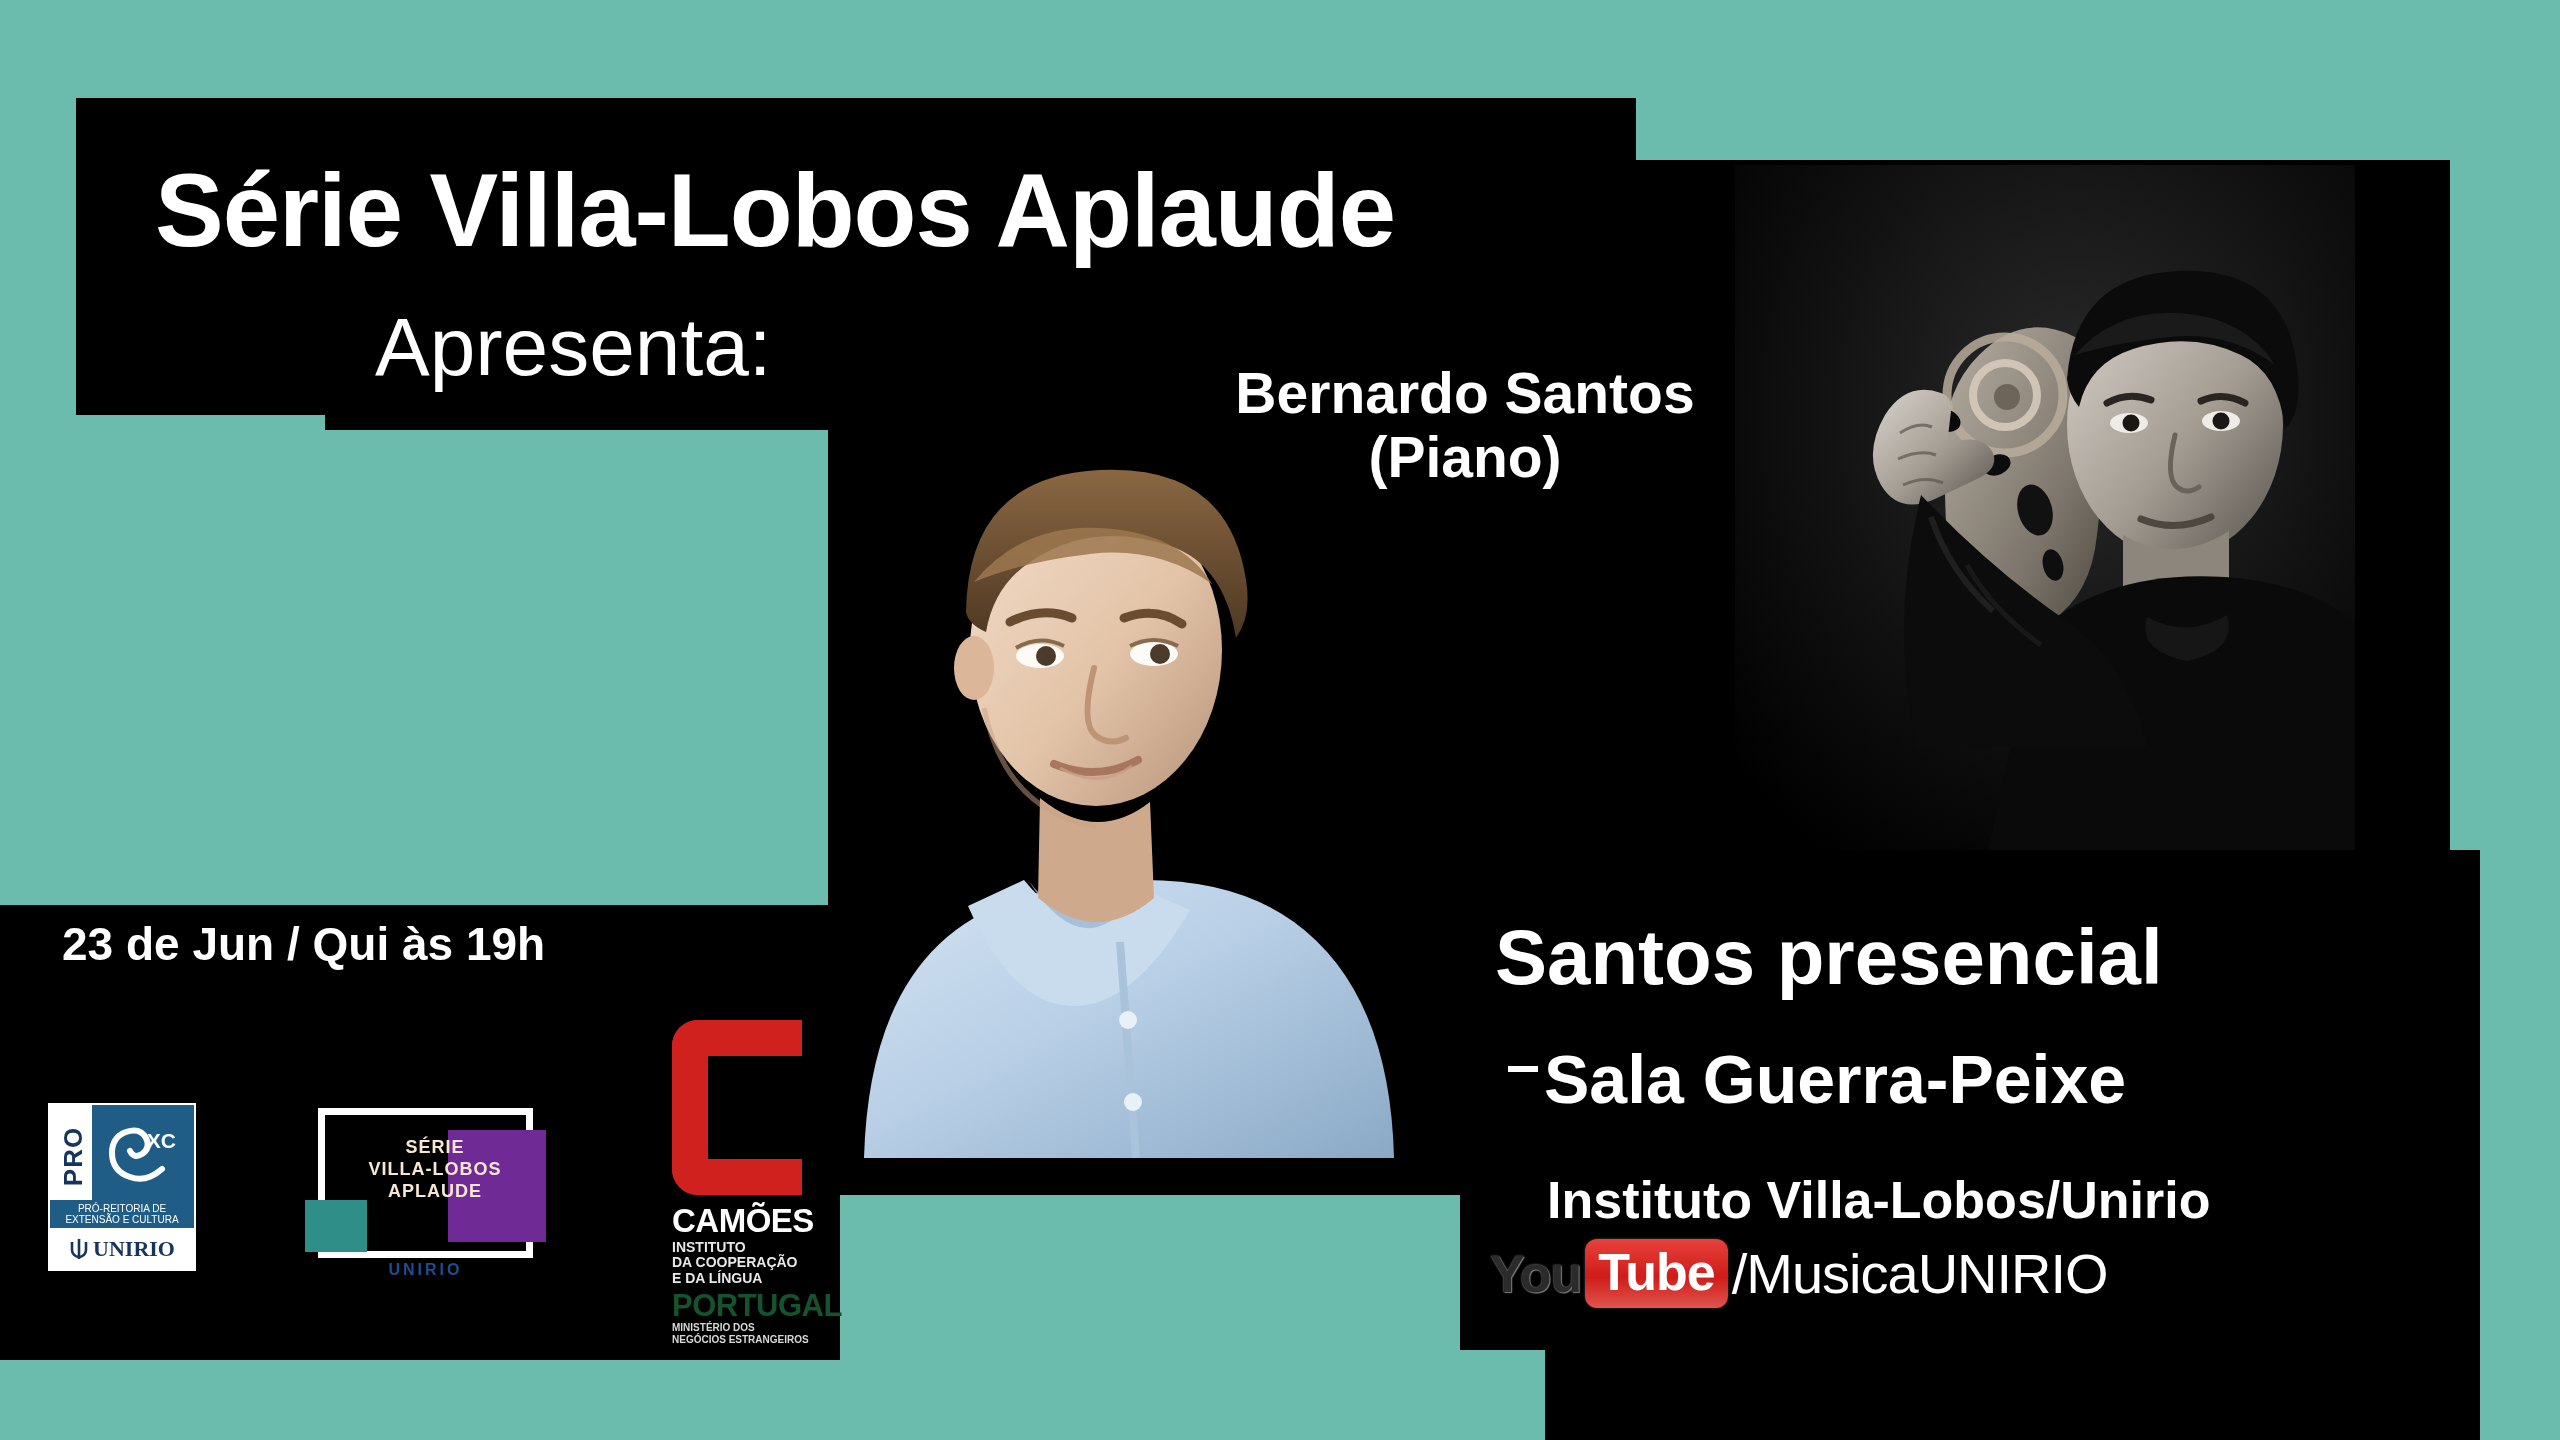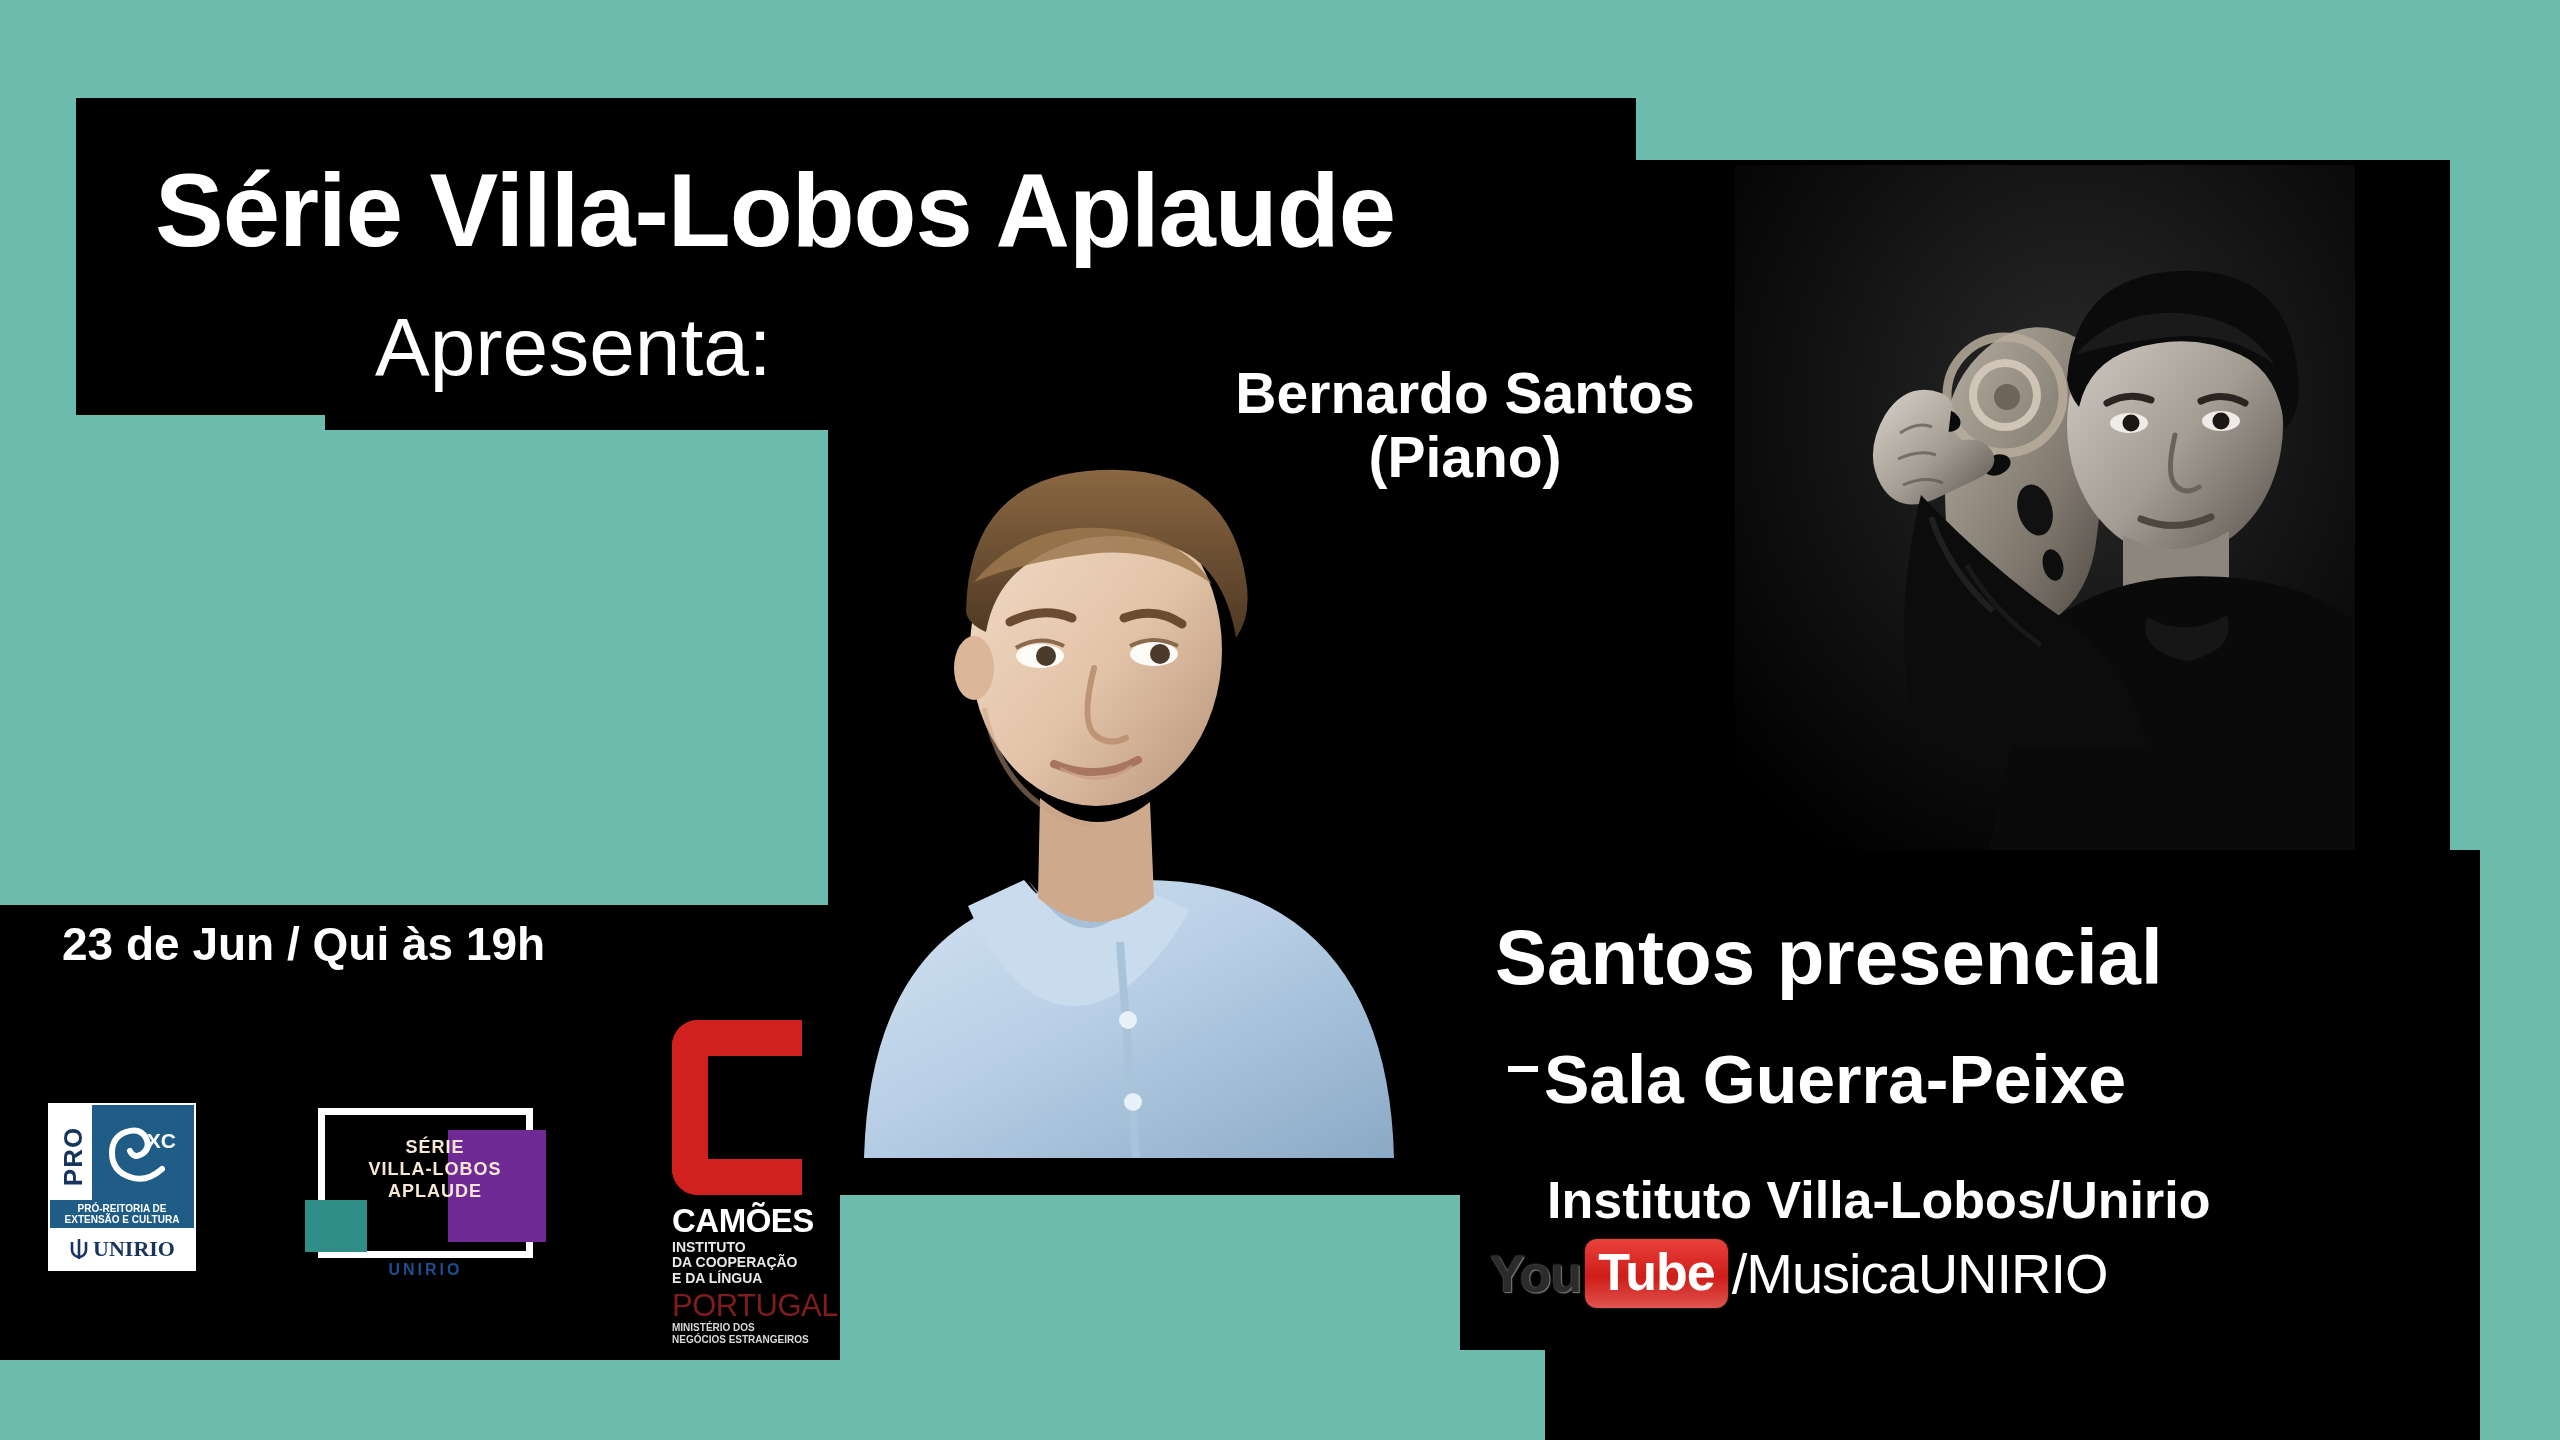--- a/index.html
+++ b/index.html
@@ -147,21 +147,21 @@
     right: 18px;
     top: 24px;
     font-size: 21px;
     font-weight: bold;
     color: #ffffff;
   }
   .px-mid {
     background: #1f5d86;
     color: #ffffff;
     font-size: 10px;
-    font-weight: bold;
+    font-weight: normal;
     line-height: 1.12;
     text-align: center;
     padding: 3px 1px;
   }
   .px-bot {
     flex: 1;
     background: #ffffff;
     color: #17355c;
     display: flex;
     align-items: center;
@@ -261,22 +261,22 @@
     font-size: 14px;
     font-weight: bold;
     color: #e8e8e8;
     line-height: 1.1;
     letter-spacing: 0px;
   }
   #camoes-portugal {
     position: absolute;
     left: 12px; top: 268px;
     font-size: 31px;
-    font-weight: normal;
-    color: #7f1d1d;
+    font-weight: bold;
+    color: #14532d;
     letter-spacing: -0.5px;
   }
   #camoes-min {
     position: absolute;
     left: 12px; top: 302px;
     font-size: 10px;
     font-weight: bold;
     color: #d8d8d8;
     line-height: 1.15;
   }

